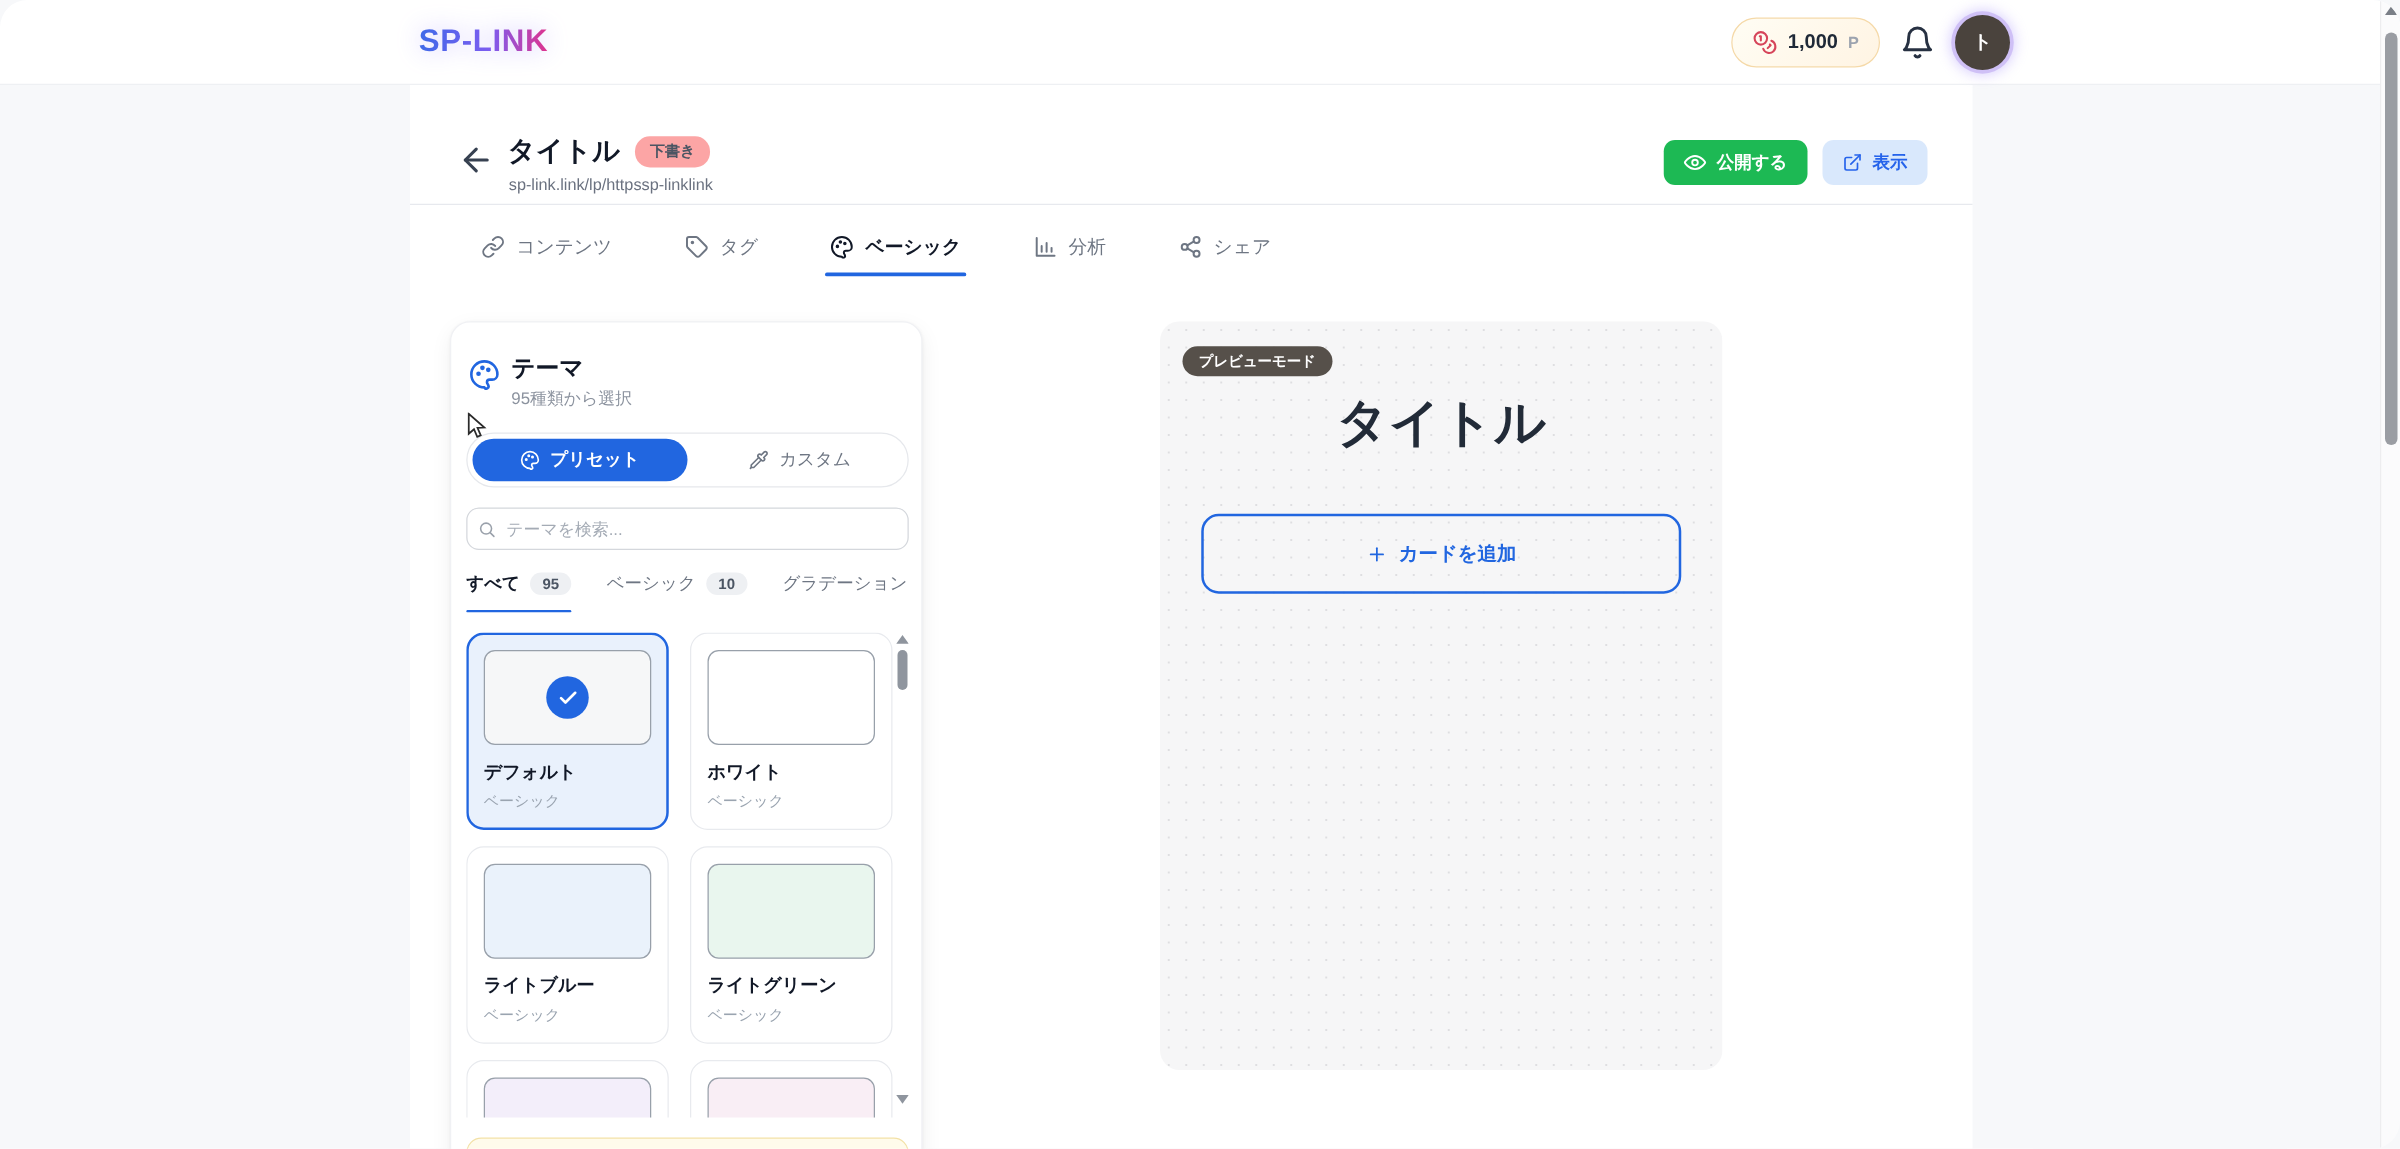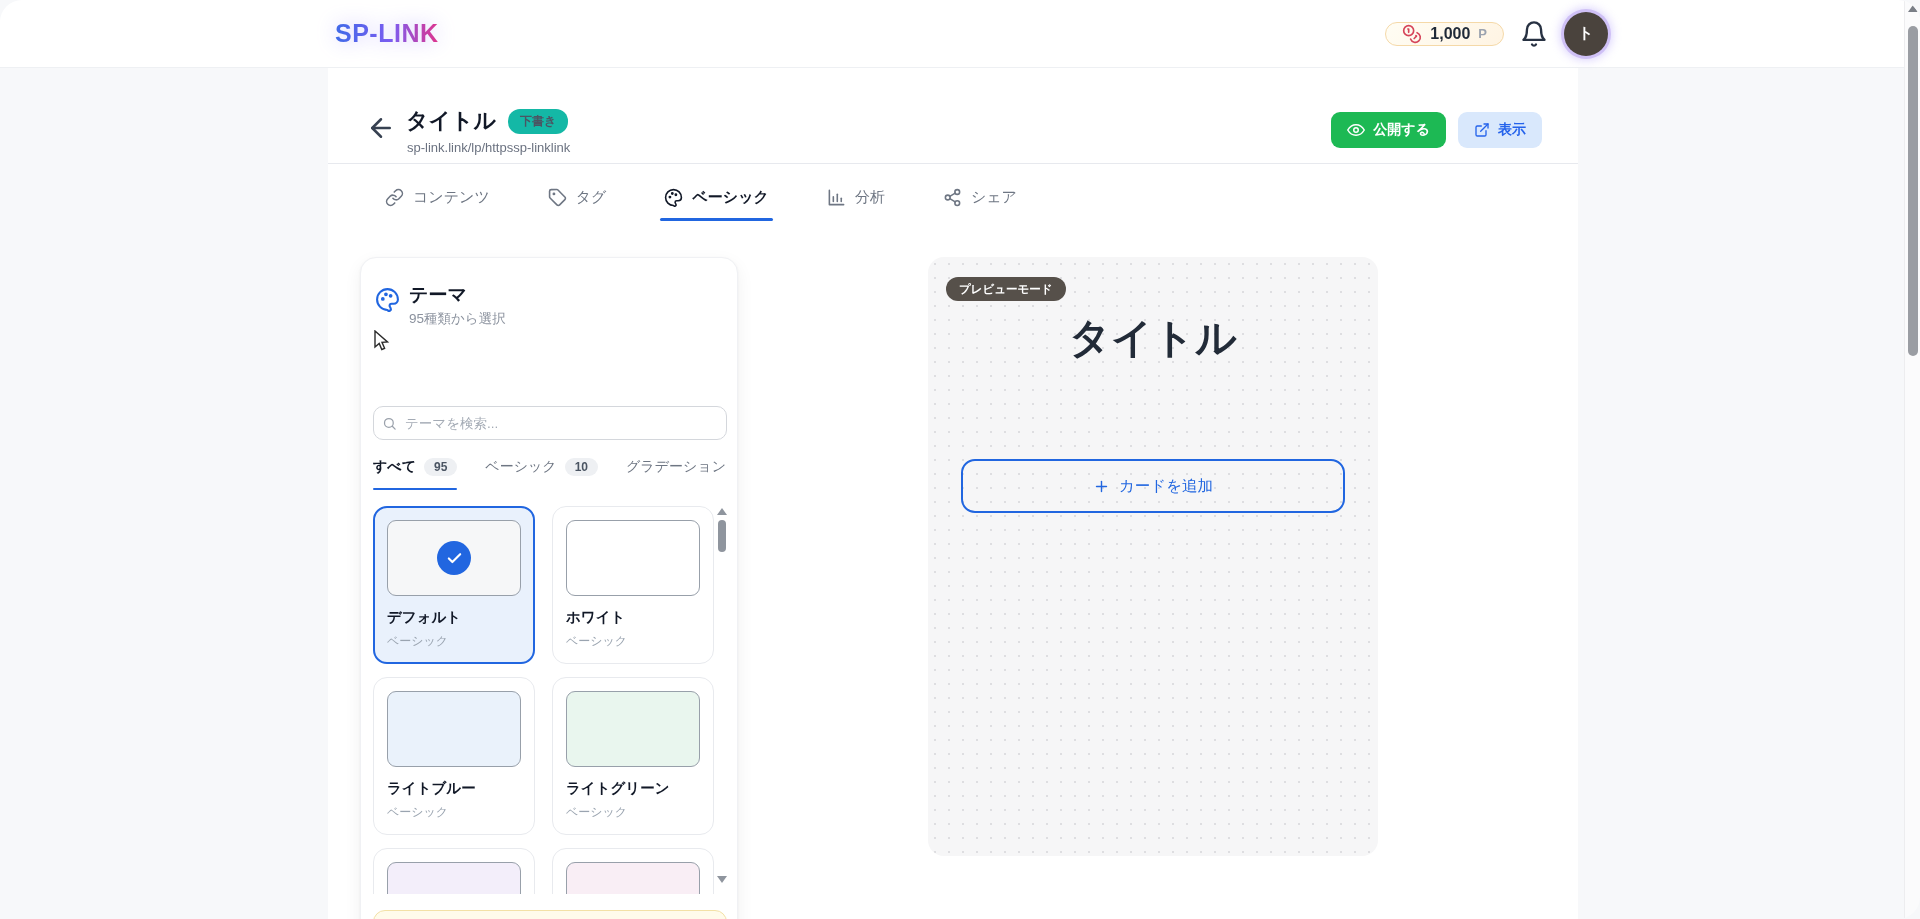--- a/index.html
+++ b/index.html
@@ -9,21 +9,21 @@
 
   
   .app-header { position:absolute; top:0; left:0; width:1920px; height:68px; background:#ffffff;
     border-bottom:1px solid #eef0f3; display:flex; align-items:center; justify-content:space-between;
     padding:0 312px 0 335px; z-index:30; }
   .logo { font-size:25px; font-weight:800; letter-spacing:.5px;
     background:linear-gradient(90deg,#3f6ae8 0%,#7c5cf0 55%,#e0338c 100%);
     -webkit-background-clip:text; background-clip:text; color:transparent;
     filter:drop-shadow(0 0 10px rgba(150,130,255,.45)); cursor:pointer; }
   .header-right { display:flex; align-items:center; gap:16px; }
-  .points-badge { display:flex; align-items:center; gap:8px; height:24px; padding:0 16px;
+  .points-badge { display:flex; align-items:center; gap:8px; height:40px; padding:0 16px;
     background:linear-gradient(135deg,#fffdf4,#fff4e3); border:1px solid #f5d9a8; border-radius:20px; cursor:pointer; }
   .points-value { font-size:16px; font-weight:700; color:#1f2937; }
   .points-unit { font-size:13px; color:#9ca3af; font-weight:600; }
   .company-badge { display:flex; align-items:center; gap:9px; height:40px; padding:0 18px;
     background:linear-gradient(135deg,#ecebfc,#f8ecf9); border:1px solid #ded7f4; border-radius:20px;
     font-size:15px; color:#374151; font-weight:600; cursor:pointer; }
   .company-dot { width:10px; height:10px; border-radius:50%;
     background:radial-gradient(circle at 35% 35%,#7db4f0,#3b82f6); flex:none; }
   .bell-btn { width:28px; height:28px; color:#273142; cursor:pointer; display:flex; align-items:center; }
   .avatar { width:44px; height:44px; border-radius:50%; background:#4a433d; color:#fff;
@@ -31,21 +31,21 @@
     box-shadow:0 0 0 3px #cfc0f6, 0 0 10px 4px rgba(170,150,250,.45); cursor:pointer; }
 
   
   .content { position:absolute; top:68px; left:328px; width:1250px; height:851px; background:#ffffff; }
 
   .page-head { position:absolute; top:0; left:0; width:100%; height:95px; }
   .back-button { position:absolute; left:38px; top:45px; width:30px; height:30px; color:#374151;
     display:flex; align-items:center; justify-content:center; cursor:pointer; border-radius:8px; }
   .title-row { position:absolute; left:78px; top:38px; display:flex; align-items:center; gap:12px; }
   .page-title { font-size:22px; font-weight:800; color:#111827; }
-  .draft-badge { background:#14b8a6; color:#4b5563; font-size:12px; font-weight:600;
+  .draft-badge { background:#fca5a5; color:#4b5563; font-size:12px; font-weight:600;
     padding:4px 12px; border-radius:12px; }
   .page-url { position:absolute; left:79px; top:72px; font-size:13px; color:#6b7280; }
   .head-actions { position:absolute; right:36px; top:44px; display:flex; gap:12px; }
   .btn { display:flex; align-items:center; gap:8px; height:36px; padding:0 16px; border:none;
     border-radius:9px; font-size:14px; font-weight:700; cursor:pointer;
     font-family:"Liberation Sans","DejaVu Sans",sans-serif; }
   .btn-publish { background:#1db954; color:#ffffff; }
   .btn-view { background:#d9e8fc; color:#2563eb; }
 
   .divider { position:absolute; top:95px; left:0; width:100%; height:1px; background:#e7e9ee; }
@@ -112,24 +112,24 @@
     border:1px solid #f3e1a6; border-radius:12px; }
 
   
   .preview-panel { position:absolute; top:189px; left:600px; width:450px; height:599px;
     background:#f6f6f7; border-radius:16px;
     background-image:radial-gradient(#dedee1 1px,transparent 1.2px); background-size:14px 14px; }
   .preview-badge { position:absolute; left:18px; top:20px; height:24px; padding:0 13px; border-radius:12px;
     background:#56504a; color:#ffffff; font-size:11.5px; font-weight:700; display:flex; align-items:center; }
   .preview-title { position:absolute; top:54px; left:0; width:100%; text-align:center;
     font-size:41px; font-weight:800; color:#222b38; }
-  .add-card-btn { position:absolute; left:33px; top:154px; width:384px; height:54px;
+  .add-card-btn { position:absolute; left:33px; top:154px; width:384px; height:64px;
     border:2px solid #2166e0; border-radius:14px; background:transparent; color:#2166e0;
-    font-size:15.5px; font-weight:400; display:flex; align-items:center; justify-content:center; gap:9px;
-    cursor:pointer; font-family:"Liberation Sans","DejaVu Sans",sans-serif;margin-top:48px; }
+    font-size:15.5px; font-weight:700; display:flex; align-items:center; justify-content:center; gap:9px;
+    cursor:pointer; font-family:"Liberation Sans","DejaVu Sans",sans-serif; }
   .add-card-btn .p-ico { width:17px; height:17px; display:flex; }
 
   
   .page-scrollbar { position:absolute; right:0; top:0; width:16px; height:919px; background:#fbfbfc;
     border-left:1px solid #ededef; z-index:40; }
   .ps-up { position:absolute; top:5px; left:3px; color:#7a7f87; cursor:pointer; }
   .ps-thumb { position:absolute; top:26px; left:3px; width:10px; height:330px; background:#9a9da3; border-radius:5px; cursor:pointer; }
 
   
   .mouse-cursor { position:absolute; left:373px; top:330px; z-index:50; pointer-events:none; }
@@ -267,20 +267,43 @@
           <svg viewBox="0 0 24 24" width="100%" height="100%" fill="none" stroke="currentColor" stroke-width="2" stroke-linecap="round" stroke-linejoin="round">
             <path d="M12 22a10 10 0 1 1 10-10c0 2.2-1.8 4-4 4h-2a2 2 0 0 0-2 2c0 .6.2 1 .5 1.4.3.4.5.7.5 1.1A1.5 1.5 0 0 1 12 22z"></path>
             <circle cx="7.5" cy="11.5" r=".8" fill="currentColor"></circle>
             <circle cx="10.5" cy="7" r=".8" fill="currentColor"></circle>
             <circle cx="15" cy="8.5" r=".8" fill="currentColor"></circle>
           </svg>
         </span>
       <div class="tp-title">テーマ</div>
       <div class="tp-sub">95種類から選択</div>
 
+      <div class="segmented">
+        <div class="segment active">
+          <span class="s-ico">
+              <svg viewBox="0 0 24 24" width="100%" height="100%" fill="none" stroke="currentColor" stroke-width="2" stroke-linecap="round" stroke-linejoin="round">
+                <path d="M12 22a10 10 0 1 1 10-10c0 2.2-1.8 4-4 4h-2a2 2 0 0 0-2 2c0 .6.2 1 .5 1.4.3.4.5.7.5 1.1A1.5 1.5 0 0 1 12 22z"></path>
+                <circle cx="7.5" cy="11.5" r=".8" fill="currentColor"></circle>
+                <circle cx="10.5" cy="7" r=".8" fill="currentColor"></circle>
+                <circle cx="15" cy="8.5" r=".8" fill="currentColor"></circle>
+              </svg>
+            </span>
+          <span>プリセット</span>
+        </div>
+        <div class="segment">
+          <span class="s-ico">
+              <svg viewBox="0 0 24 24" width="100%" height="100%" fill="none" stroke="currentColor" stroke-width="2" stroke-linecap="round" stroke-linejoin="round">
+                <path d="m2 22 1-1h3l9-9"></path>
+                <path d="M3 21v-3l9-9"></path>
+                <path d="m15 6 3.4-3.4a2.1 2.1 0 1 1 3 3L18 9l.4.4a2.1 2.1 0 1 1-3 3l-3.8-3.8a2.1 2.1 0 1 1 3-3l.4.4Z"></path>
+              </svg>
+            </span>
+          <span>カスタム</span>
+        </div>
+      </div>
 
       <div class="search-box">
         <span class="sicon">
             <svg viewBox="0 0 24 24" width="100%" height="100%" fill="none" stroke="currentColor" stroke-width="2" stroke-linecap="round" stroke-linejoin="round">
               <circle cx="11" cy="11" r="7"></circle>
               <line x1="21" y1="21" x2="16.5" y2="16.5"></line>
             </svg>
           </span>
         <input type="text" placeholder="テーマを検索..." style="">
       </div>

